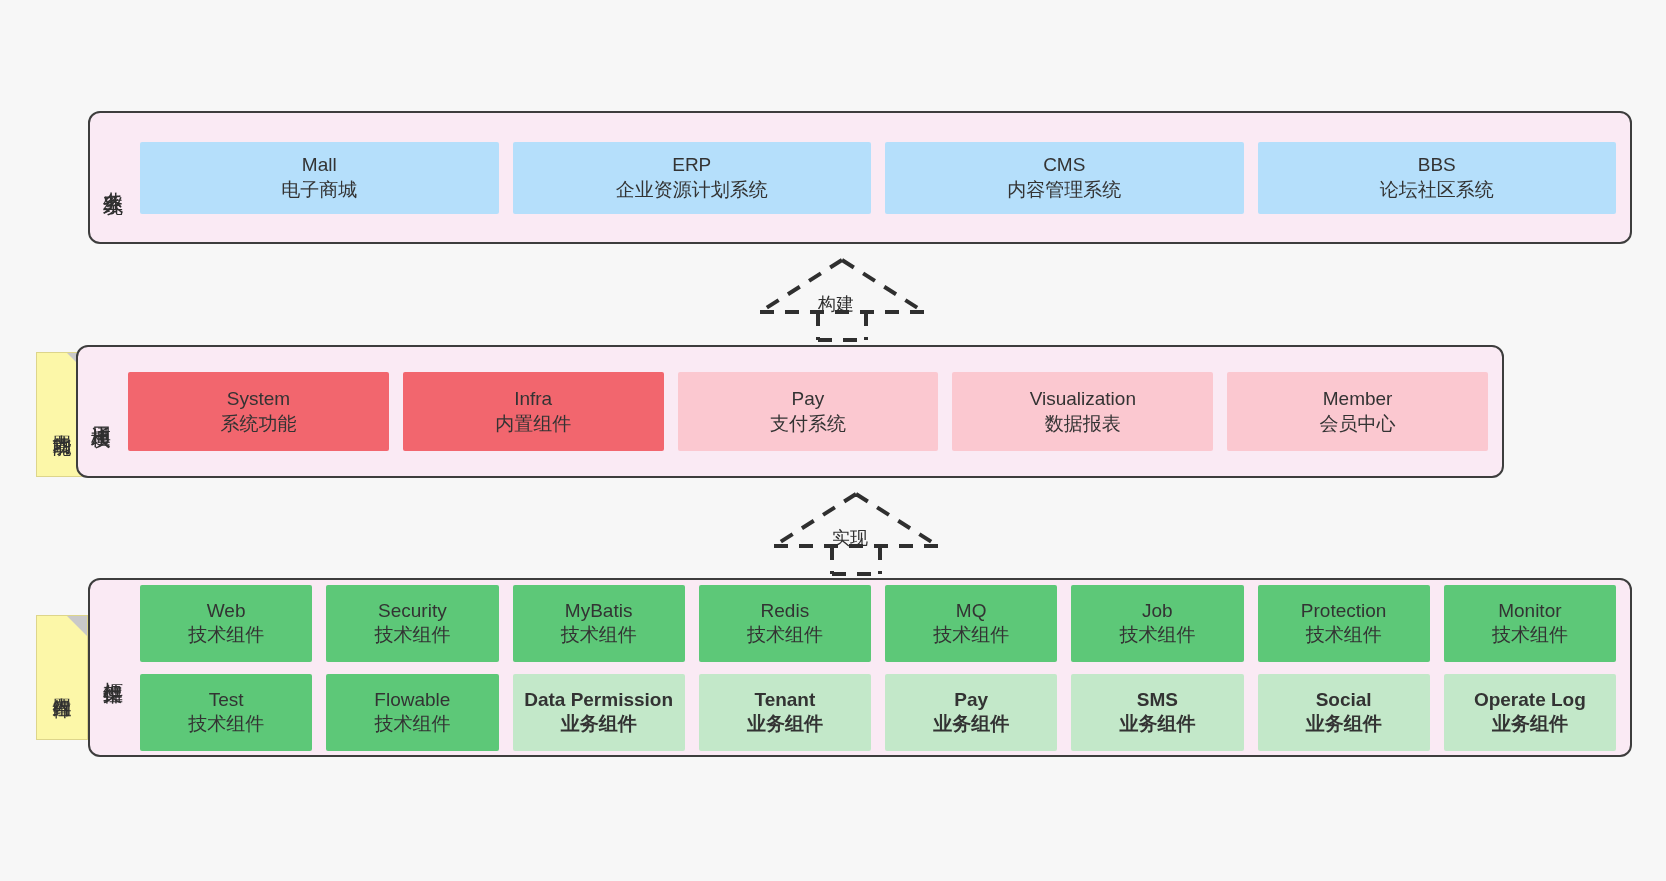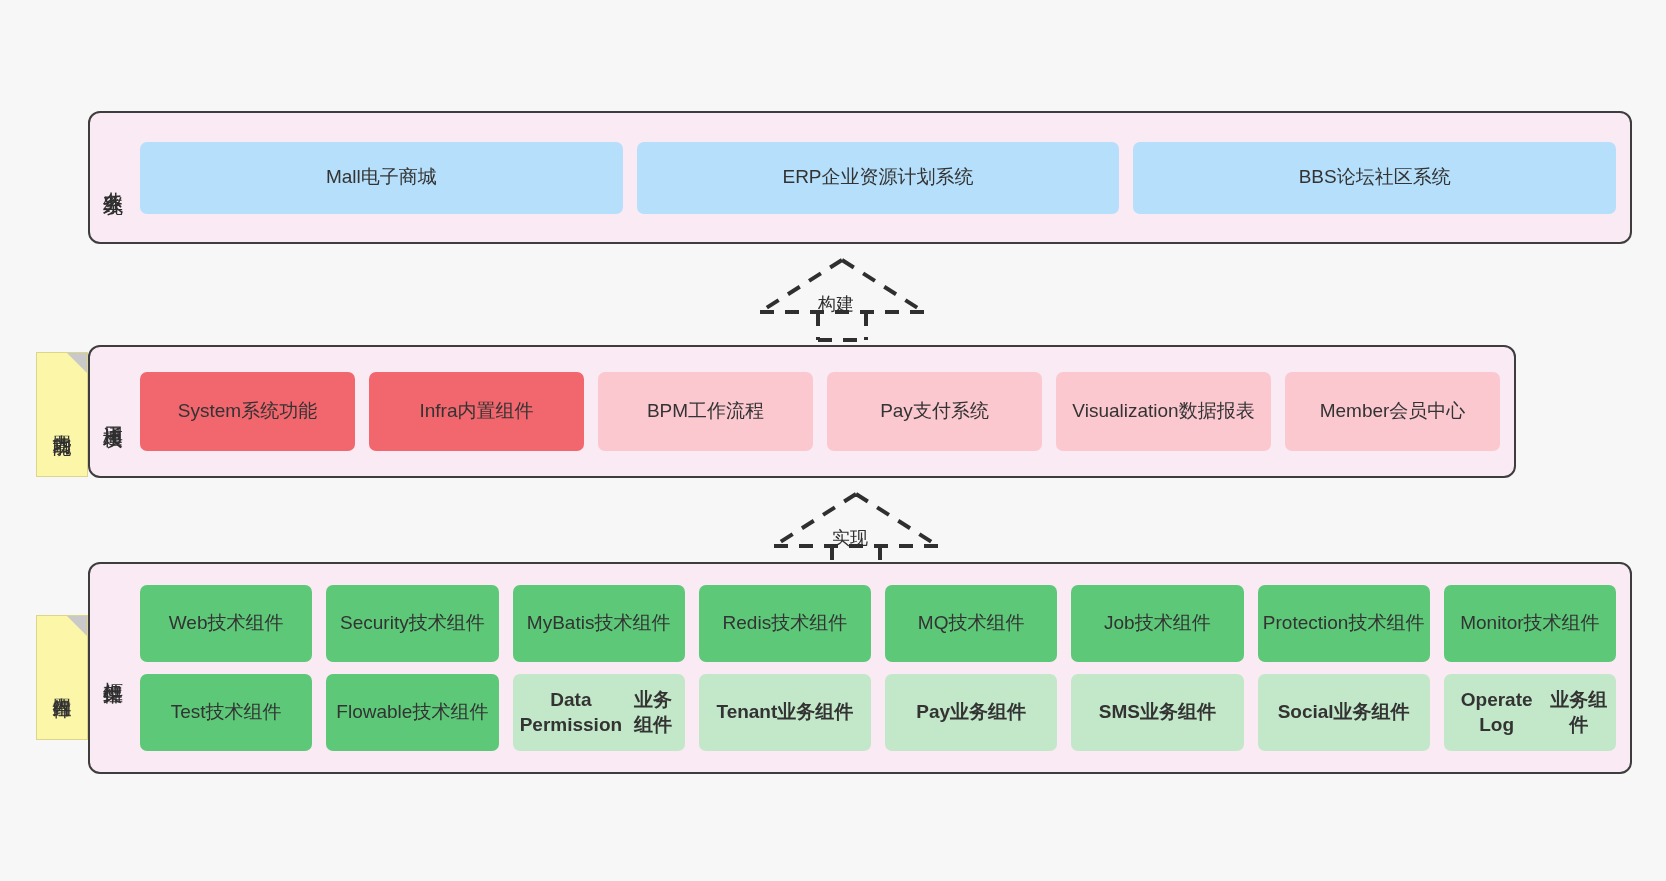--- a/index.html
+++ b/index.html
@@ -57,22 +57,23 @@
     gap: 12px;
   }
 
   .row {
     display: flex;
     gap: 14px;
   }
 
   .node {
     flex: 1 1 0;
-    border-radius: 7px;
-    display: flex;
+    border-radius: 2px;
+    display: flex;
+    flex-direction: column;
     align-items: center;
     justify-content: center;
     text-align: center;
     font-size: 19px;
     line-height: 1.28;
     color: #333333;
     box-sizing: border-box;
     padding: 6px 4px;
     min-width: 0;
   }
@@ -80,22 +81,22 @@
 
   
   .n-blue        { background: #b5dffb; }
   .n-red-strong  { background: #f2666e; }
   .n-red-light   { background: #fbc8d0; }
   .n-green-strong{ background: #5dc878; }
   .n-green-light { background: #c3e8c9; font-weight: bold; }
 
   
   #panel-business { left: 88px;  top: 111px; width: 1544px; height: 133px; }
-  #panel-modules  { left: 88px;  top: 345px; width: 1428px; height: 133px; }
-  #panel-framework{ left: 88px;  top: 562px; width: 1544px; height: 212px; }
+  #panel-modules  { left: 76px;  top: 345px; width: 1428px; height: 133px; }
+  #panel-framework{ left: 88px;  top: 578px; width: 1544px; height: 179px; }
 
   #panel-business  .node { height: 72px; }
   #panel-modules   .node { height: 79px; }
   #panel-framework .node { height: 77px; }
 
   
   .sticky {
     position: absolute;
     width: 52px;
     background: #fcf7a8;
@@ -150,20 +151,24 @@
       <div class="row" id="business-row">
           <div class="node n-blue">
             <span class="ln">Mall</span>
             <span class="ln">电子商城</span>
           </div>
           <div class="node n-blue">
             <span class="ln">ERP</span>
             <span class="ln">企业资源计划系统</span>
           </div>
           <div class="node n-blue">
+            <span class="ln">CMS</span>
+            <span class="ln">内容管理系统</span>
+          </div>
+          <div class="node n-blue">
             <span class="ln">BBS</span>
             <span class="ln">论坛社区系统</span>
           </div>
         </div>
     </div>
   </div>
 
   <div class="arrow" id="arrow-build">
     <svg width="172" height="86" viewBox="0 0 172 86" aria-hidden="true">
       <path d="M86 4 L168 56 M86 4 L4 56" fill="none" stroke="#2f2f2f" stroke-width="4" stroke-dasharray="14 11" stroke-linecap="butt"></path>
@@ -180,24 +185,20 @@
       <div class="row" id="modules-row">
           <div class="node n-red-strong">
             <span class="ln">System</span>
             <span class="ln">系统功能</span>
           </div>
           <div class="node n-red-strong">
             <span class="ln">Infra</span>
             <span class="ln">内置组件</span>
           </div>
           <div class="node n-red-light">
-            <span class="ln">BPM</span>
-            <span class="ln">工作流程</span>
-          </div>
-          <div class="node n-red-light">
             <span class="ln">Pay</span>
             <span class="ln">支付系统</span>
           </div>
           <div class="node n-red-light">
             <span class="ln">Visualization</span>
             <span class="ln">数据报表</span>
           </div>
           <div class="node n-red-light">
             <span class="ln">Member</span>
             <span class="ln">会员中心</span>

